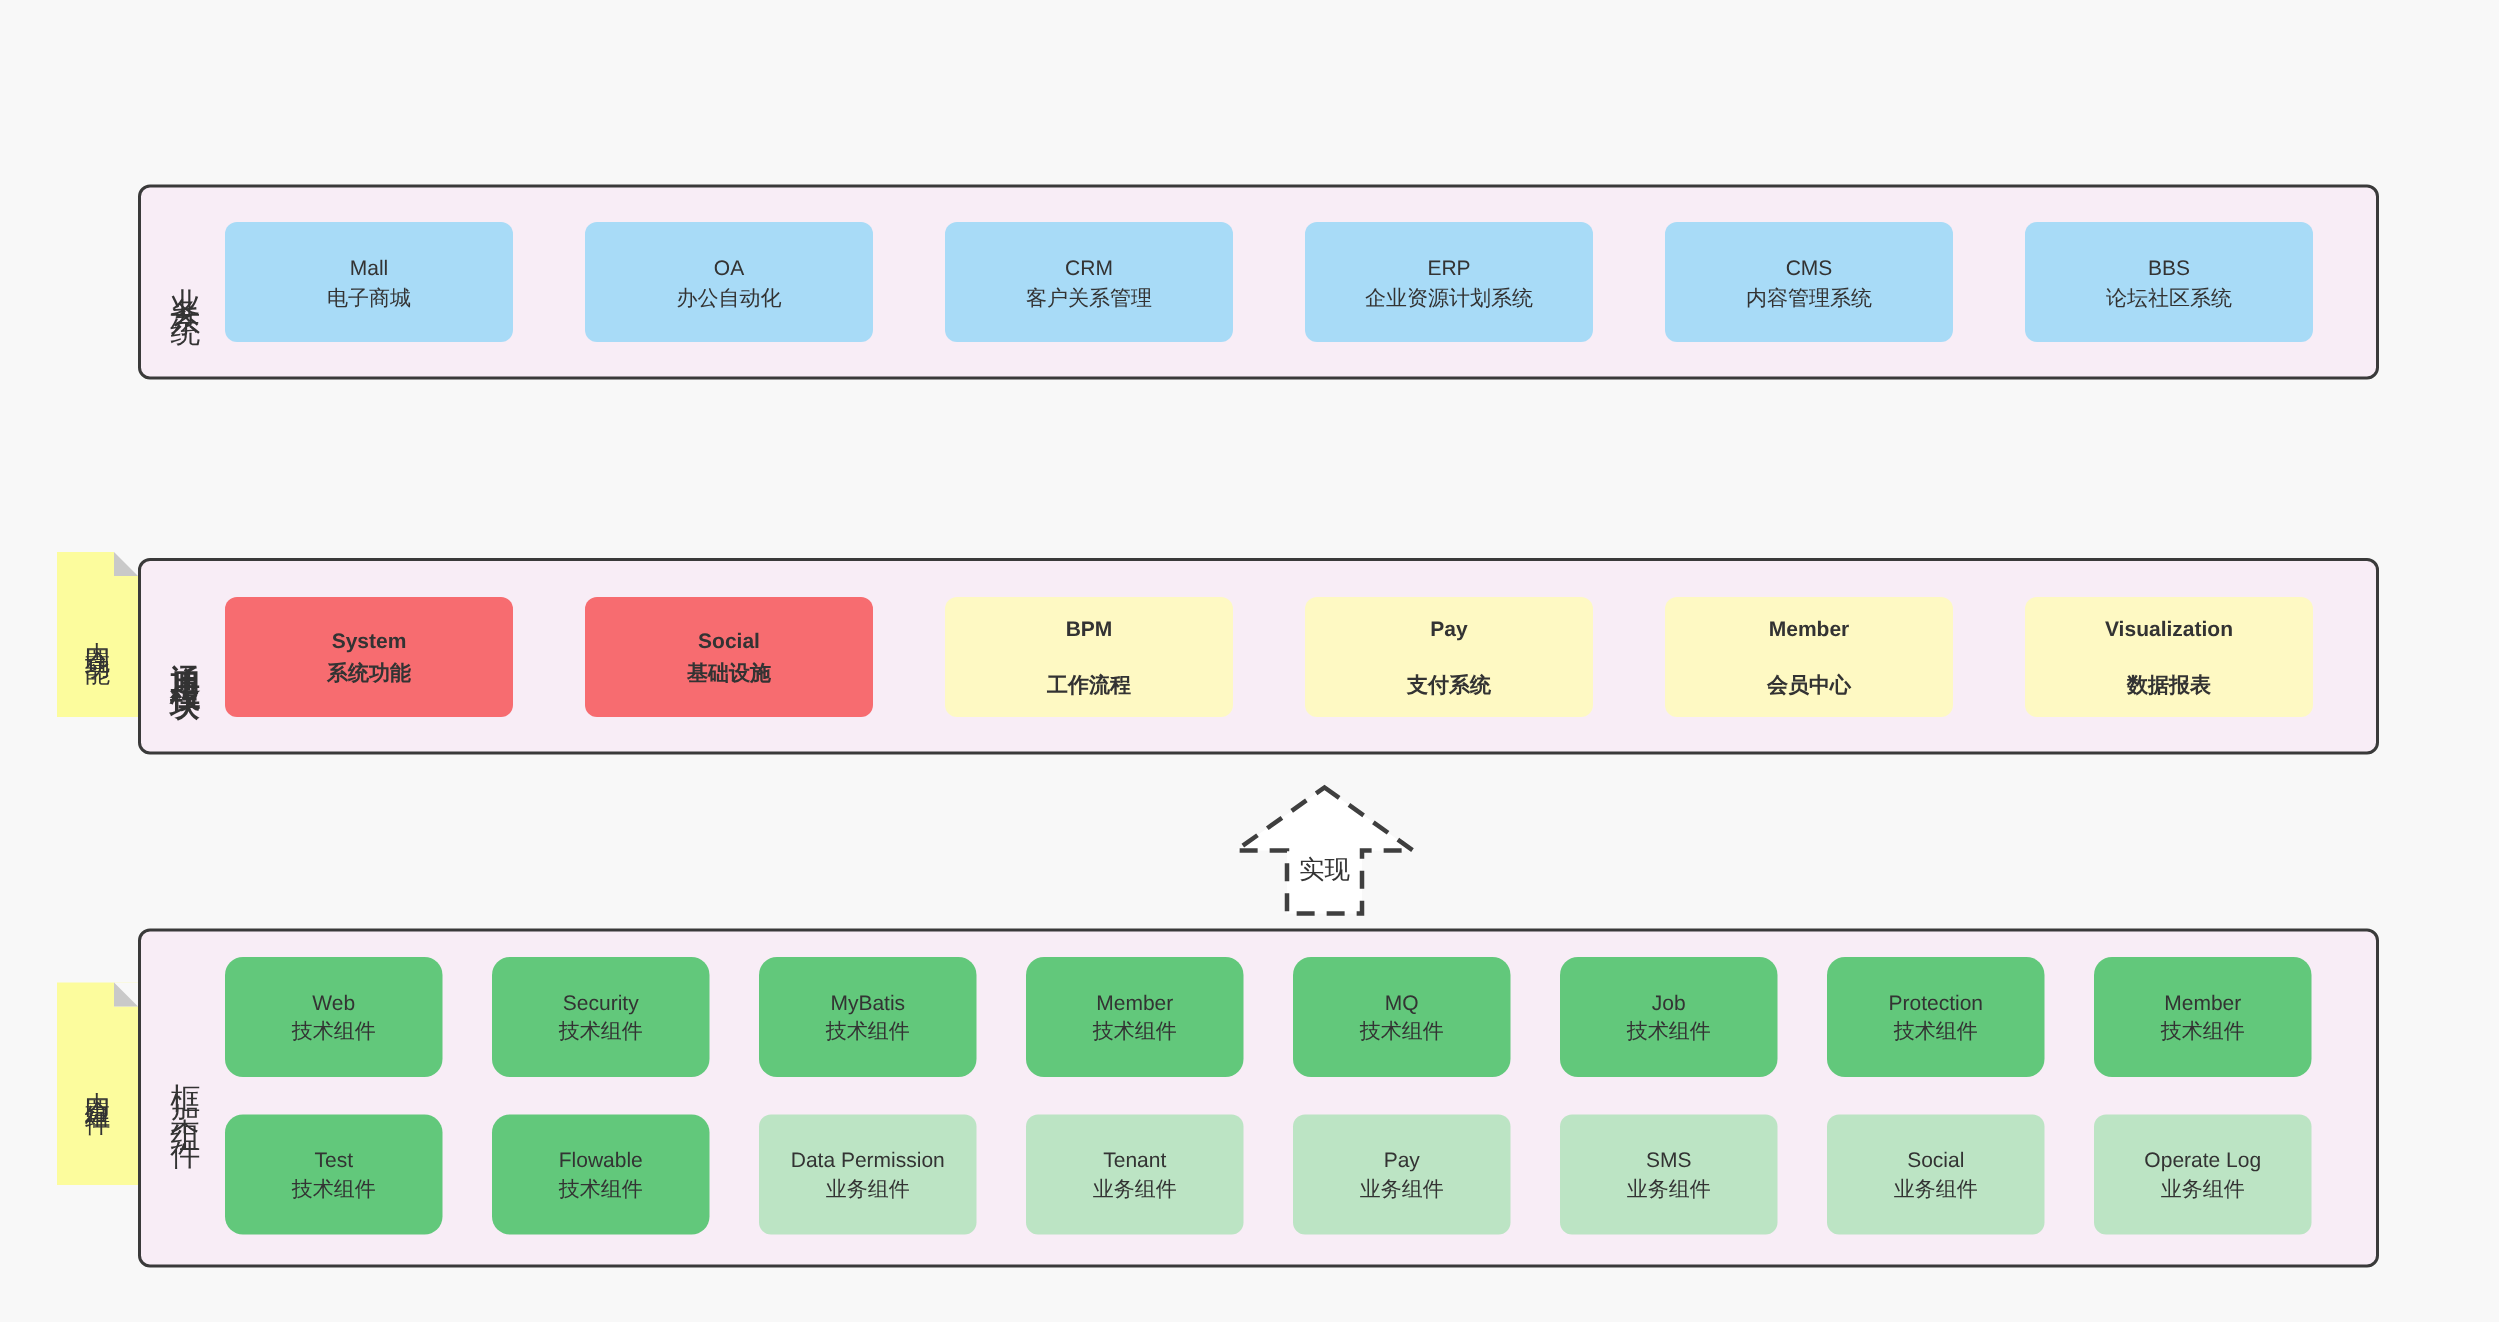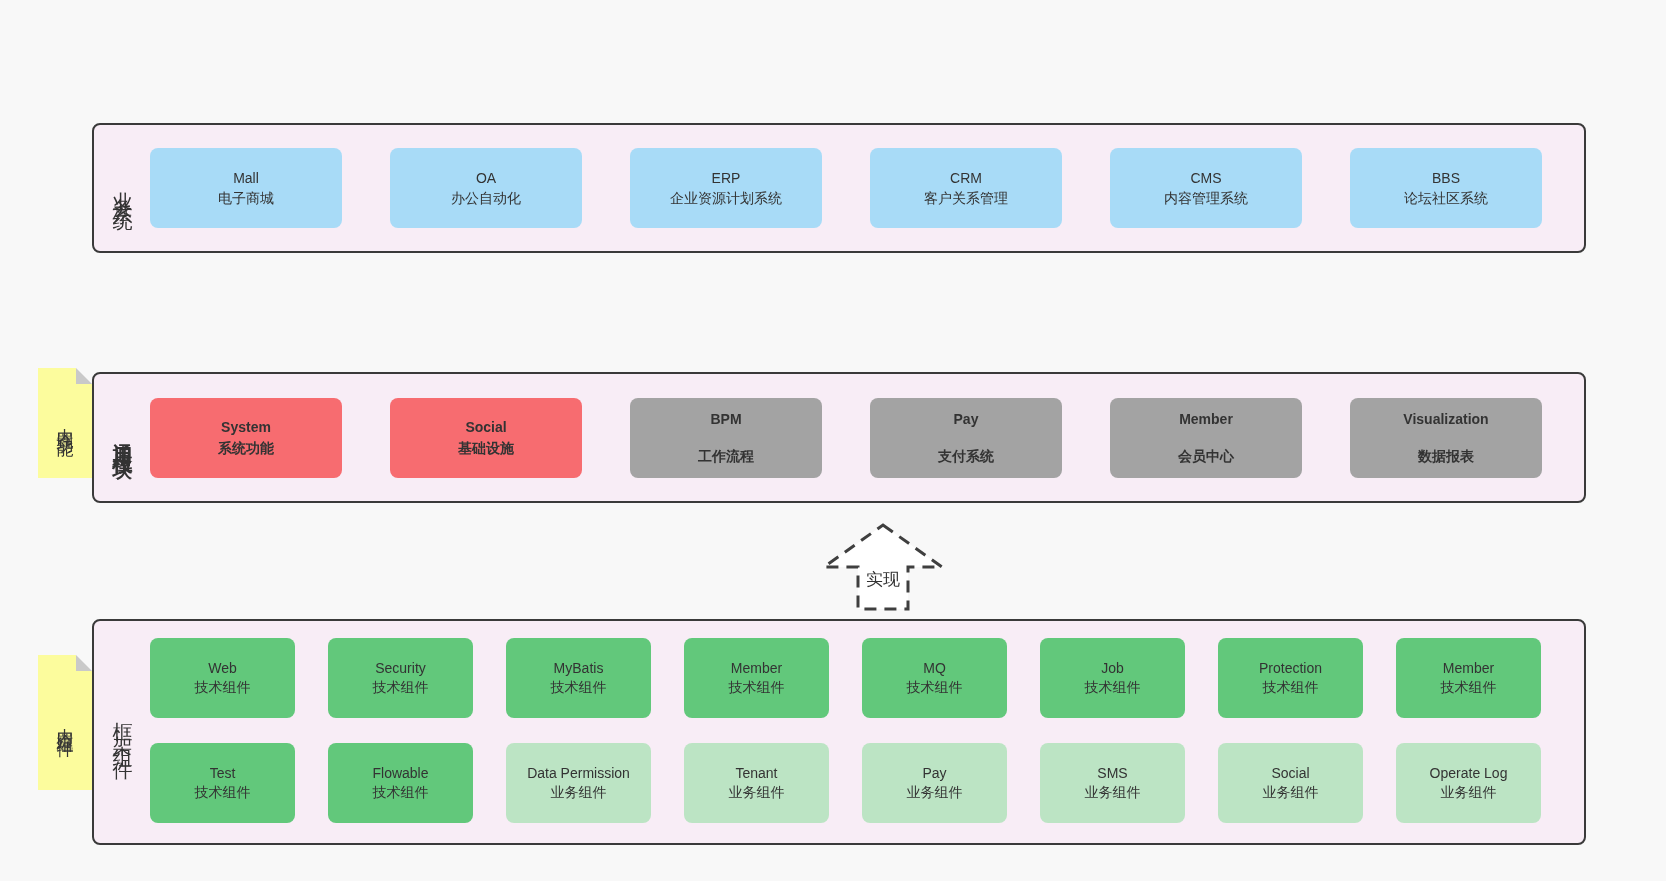--- a/index.html
+++ b/index.html
@@ -24,22 +24,22 @@
   .row   { display:flex; gap:33px; }
 
   .box { width:192px; height:80px; border-radius:8px; box-sizing:border-box;
          display:flex; flex-direction:column; justify-content:center; align-items:center;
          text-align:center; font-size:14px; line-height:1.45; padding:2px 6px; }
   .box-sm { width:145px; height:80px; line-height:1.35; }
   .box-sm .box-title { max-width:112px; }
 
   .blue     { background:#a8dbf7; }
   .red      { background:#f76c70; }
-  .pink     { background:#a3a3a3;gap:16px; }
-  .green    { background:#62c87b; }
+  .pink     { background:#fef9c3;gap:16px; }
+  .green    { background:#62c87b;border-radius:12px; }
   .green-lt { background:#bce4c4; }
 
   .note { position:absolute; left:38px; width:54px; background:#fcfc9d; z-index:3;
           display:flex; align-items:center; justify-content:center;
           writing-mode:vertical-rl; text-orientation:upright;
           font-size:17px; letter-spacing:4px; color:#333; }
   .note::before { content:""; position:absolute; top:0; right:0; width:0; height:0;
                   border-top:16px solid #f8f8f8; border-left:16px solid #c9c9c9; }
   #note-features   { top:368px; height:110px; }
   #note-components { top:655px; height:135px; }
@@ -60,26 +60,26 @@
     <div class="boxes">
       <div class="box blue">
         <div>Mall</div>
         <div>电子商城</div>
       </div>
       <div class="box blue">
         <div>OA</div>
         <div>办公自动化</div>
       </div>
       <div class="box blue">
+        <div>CRM</div>
+        <div>客户关系管理</div>
+      </div>
+      <div class="box blue">
         <div>ERP</div>
         <div>企业资源计划系统</div>
-      </div>
-      <div class="box blue">
-        <div>CRM</div>
-        <div>客户关系管理</div>
       </div>
       <div class="box blue">
         <div>CMS</div>
         <div>内容管理系统</div>
       </div>
       <div class="box blue">
         <div>BBS</div>
         <div>论坛社区系统</div>
       </div>
     </div>

